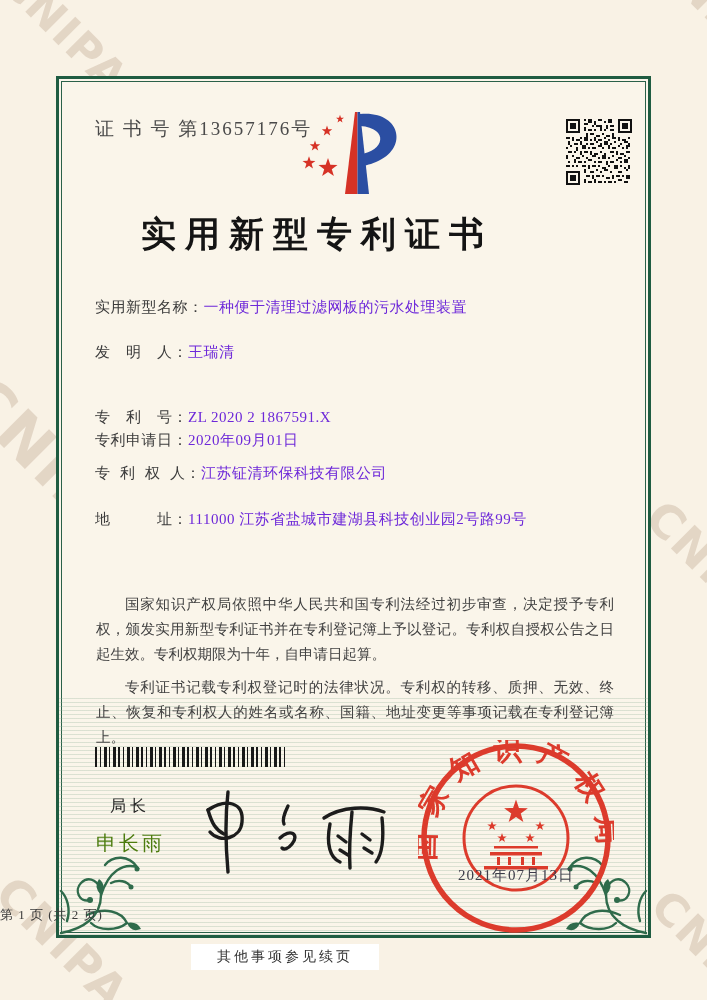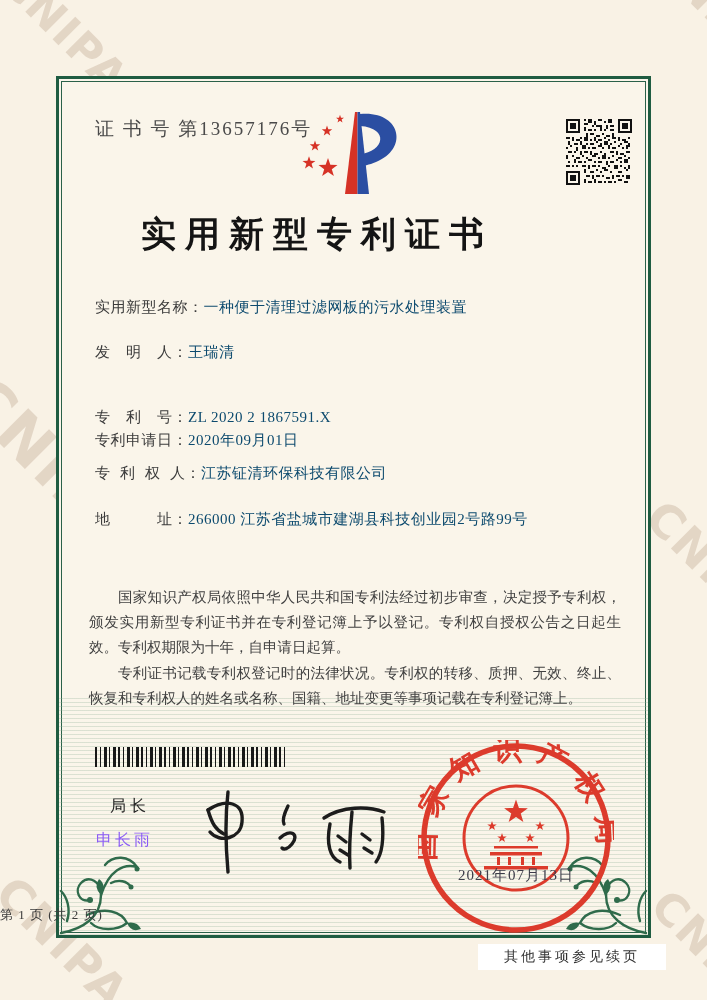--- a/index.html
+++ b/index.html
@@ -44,51 +44,51 @@
     position:absolute;left:0;top:211px;width:634px;
     text-align:center;font-size:35px;font-weight:bold;
     letter-spacing:9px;color:#141414;
   }
   .field-row{
     position:absolute;left:95px;width:540px;
     font-size:15px;color:#3b3b3b;letter-spacing:0.5px;
     white-space:nowrap;
   }
   .field-label{color:#3b3b3b;}
-  .field-value{color:#0c4a6e;}
+  .field-value{color:#6d28d9;}
   .auth-col2{position:absolute;left:293px;top:0;}
   .paragraphs{
     position:absolute;left:88px;top:584px;width:534px;
     font-size:14.5px;line-height:1.72;color:#414141;
     text-align:justify;
   }
-  .paragraphs p{margin:1px;text-indent:2em;}
+  .paragraphs p{margin:8px;text-indent:2em;}
   .barcode{
     position:absolute;left:95px;top:747px;width:190px;height:20px;
     background-image:repeating-linear-gradient(90deg,
       #181818 0 2px,transparent 2px 5px,
       #181818 5px 6px,transparent 6px 9px,
       #181818 9px 12px,transparent 12px 14px,
       #181818 14px 15px,transparent 15px 18px,
       #181818 18px 21px,transparent 21px 23px);
   }
   .director-title{position:absolute;left:96px;top:796px;font-size:16px;letter-spacing:4px;color:#222;margin-left:14px;}
-  .director-name{position:absolute;left:96px;top:830px;font-size:16px;letter-spacing:3px;color:#8b5cf6;}
+  .director-name{position:absolute;left:96px;top:830px;font-size:20px;letter-spacing:3px;color:#4d7c0f;}
   .signature{position:absolute;left:192px;top:780px;}
   .seal{position:absolute;left:418px;top:740px;}
   .seal-date{
     position:absolute;left:424px;top:866px;width:184px;text-align:center;
     font-size:15px;color:#3c3c49;letter-spacing:1px;
   }
   .page-info{
     position:absolute;left:0;top:906px;width:707px;text-align:left;
     font-size:13px;color:#3b3b3b;letter-spacing:1px;
   }
   .bottom-note{
-    position:absolute;left:0;top:944px;width:666px;text-align:right;
+    position:absolute;left:0;top:944px;width:570px;text-align:center;
   }
   .bottom-note span{
     display:inline-block;background:#FFFFFF;padding:4px 26px;
     font-size:14px;color:#333;letter-spacing:3px;
   }
   .ornament{position:absolute;bottom:-2px;pointer-events:none;}
   .ornament.left{left:-2px;}
   .ornament.right{right:-2px;transform:scaleX(-1);}
   .seal-arc-text{
     font-size:28px;letter-spacing:14px;font-weight:bold;
@@ -193,21 +193,21 @@
 <div class="field-row" style="top:388px;margin-top:20px;">
   <span class="field-label">专　利　号：</span><span class="field-value">ZL 2020 2 1867591.X</span>
 </div>
 <div class="field-row" style="top:431px;">
   <span class="field-label">专利申请日：</span><span class="field-value">2020年09月01日</span>
 </div>
 <div class="field-row" style="top:464px;font-family:Liberation Mono, monospace;">
   <span class="field-label">专 利 权 人：</span><span class="field-value">江苏钲清环保科技有限公司</span>
 </div>
 <div class="field-row" style="top:510px;">
-  <span class="field-label">地　　　址：</span><span class="field-value">266000 江苏省盐城市建湖县科技创业园2号路99号</span>
+  <span class="field-label">地　　　址：</span><span class="field-value">111000 江苏省盐城市建湖县科技创业园2号路99号</span>
 </div>
 <div class="field-row" style="top:551px;">
 </div>
 
 <div class="paragraphs">
   <p>国家知识产权局依照中华人民共和国专利法经过初步审查，决定授予专利权，颁发实用新型专利证书并在专利登记簿上予以登记。专利权自授权公告之日起生效。专利权期限为十年，自申请日起算。</p>
   <p>专利证书记载专利权登记时的法律状况。专利权的转移、质押、无效、终止、恢复和专利权人的姓名或名称、国籍、地址变更等事项记载在专利登记簿上。</p>
 </div>
 
 <div class="barcode"></div>

